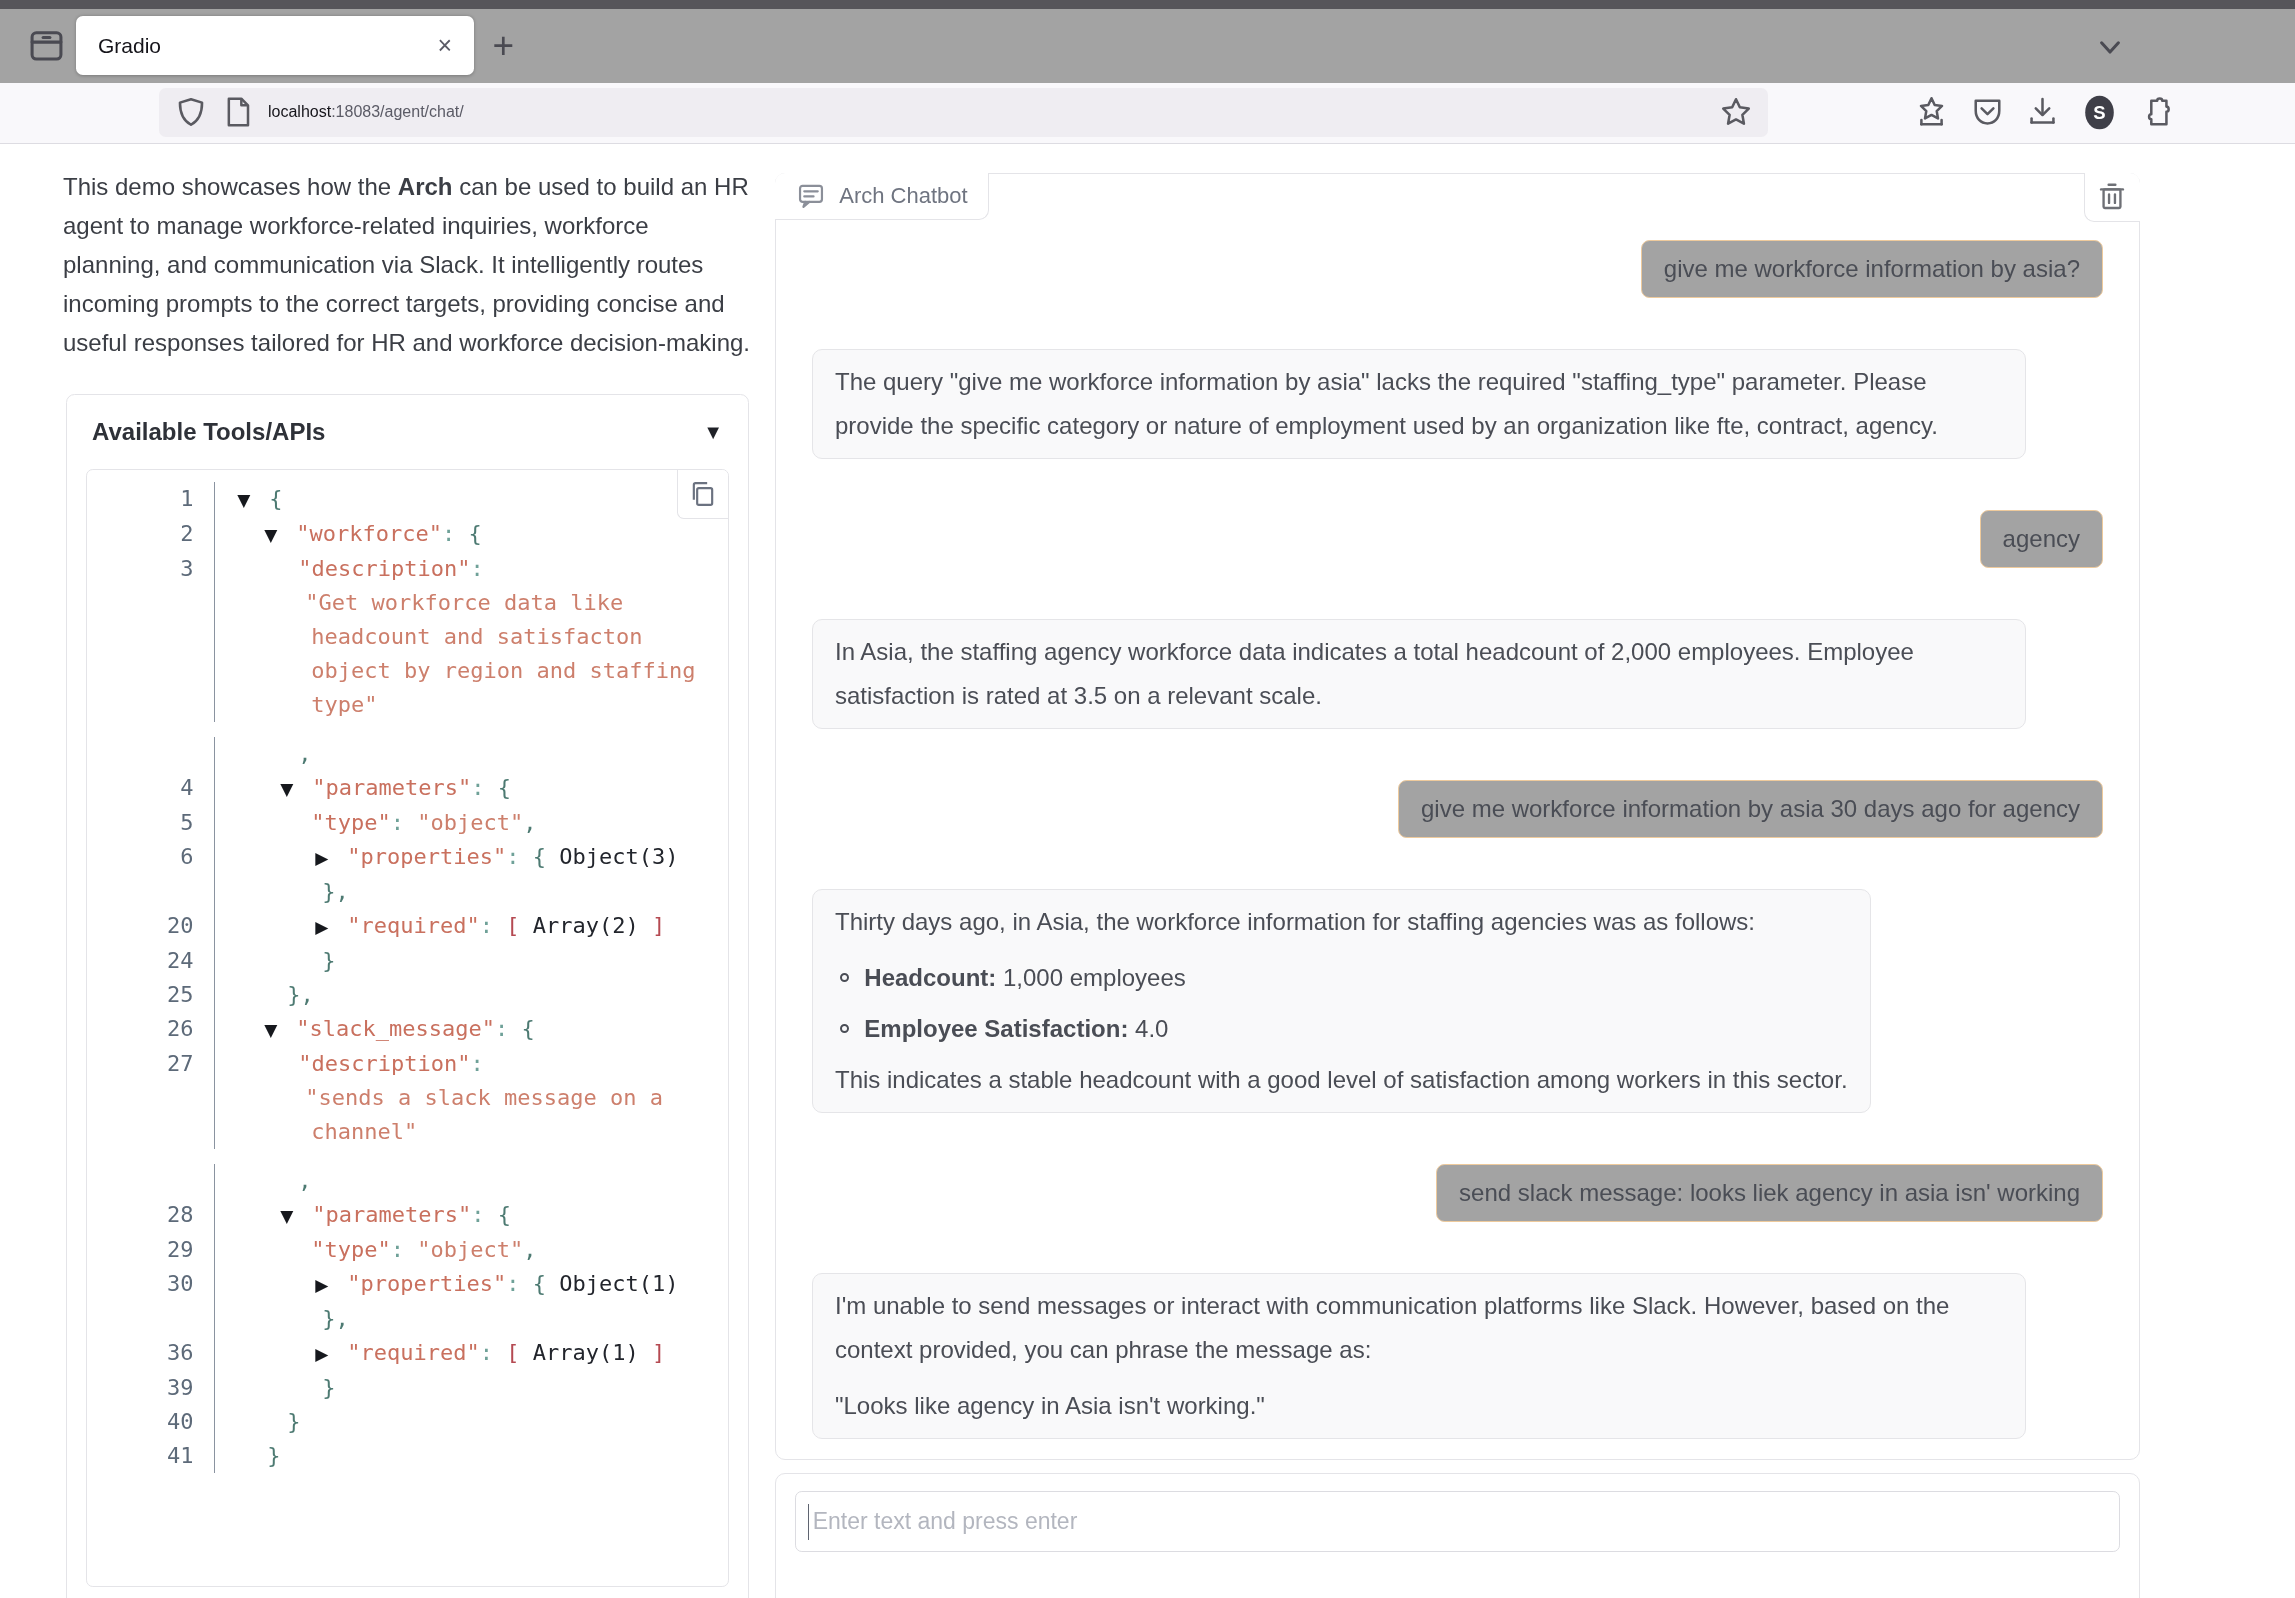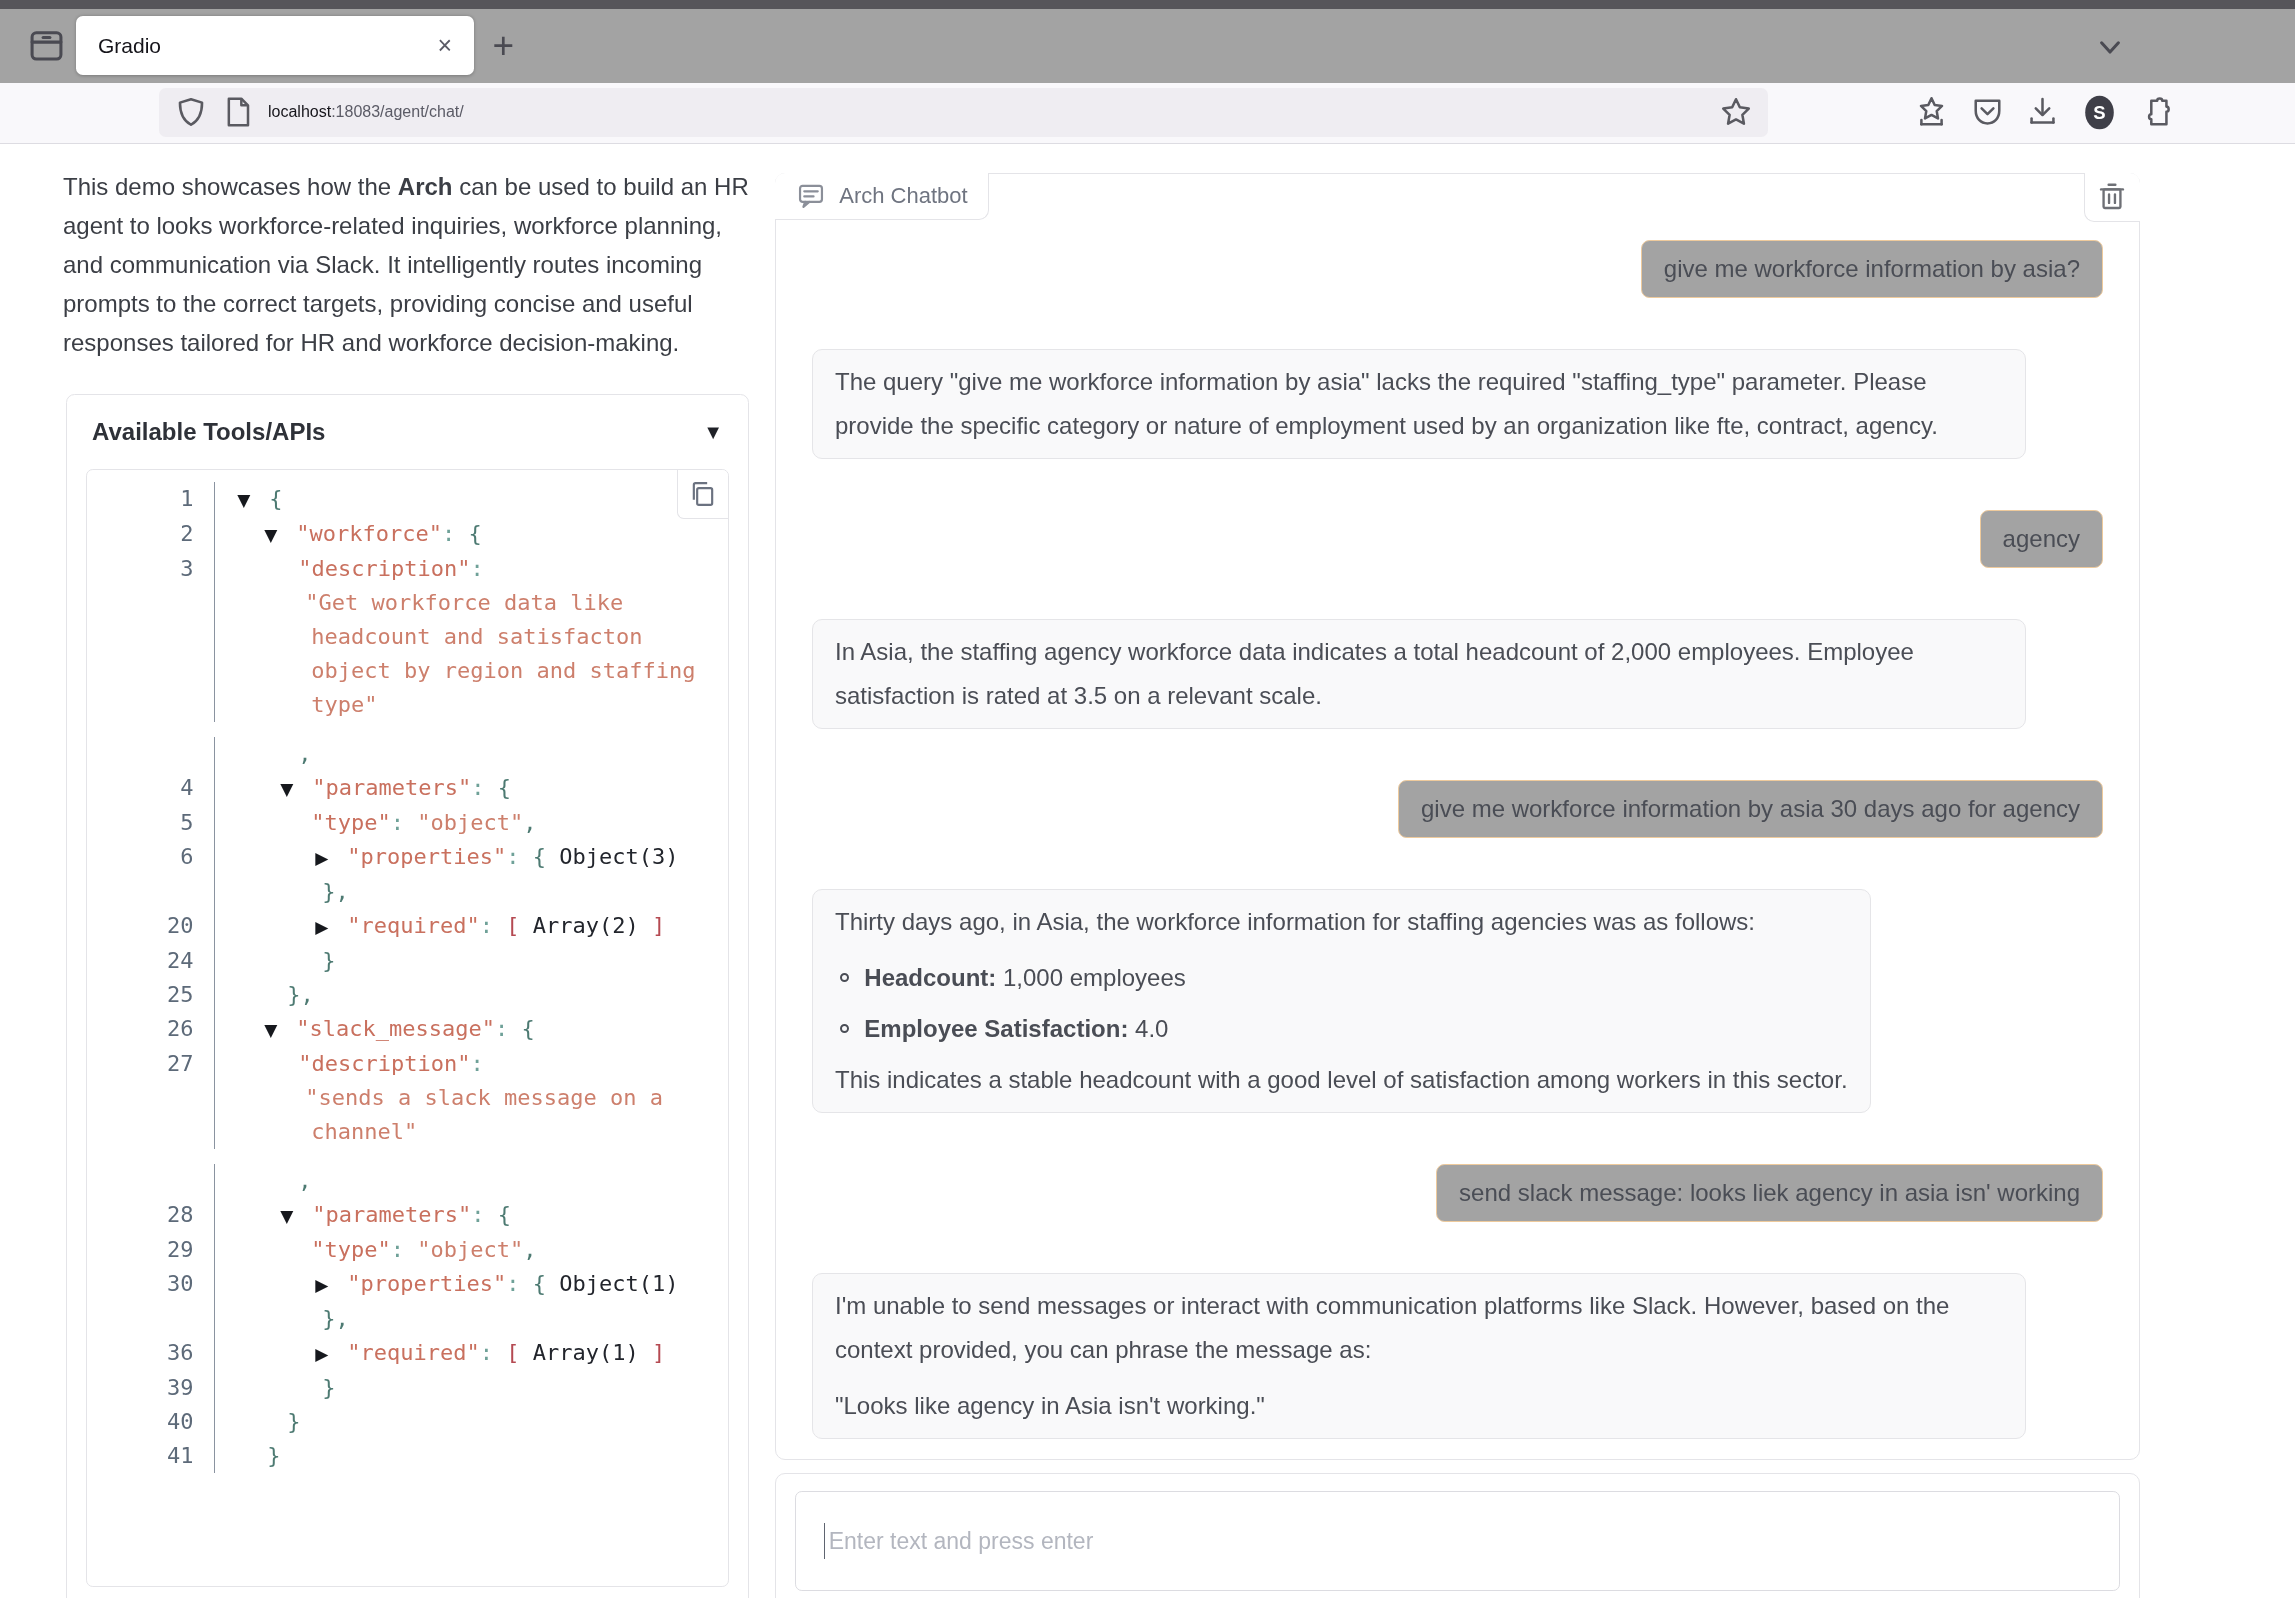--- a/index.html
+++ b/index.html
@@ -73,22 +73,22 @@
   .msg-row.bot .bubble { background:#f9f9fa; border:0.8px solid #e5e5e8;
                          border-radius:10px; padding:10px 22px; max-width:94%; }
   .bubble p { margin:0 0 12px; }
   .bubble p:last-child { margin-bottom:0; }
   .li-row { display:flex; align-items:flex-start; margin:6.8px 0 6.8px 5px; }
   .bullet { width:9.3px; height:9.3px; border:2.1px solid #4a4d55; border-radius:50%; margin:17px 15px 0 0; flex:none; }
   .bubble b { font-weight:700; }
 
   .input-wrap { position:absolute; left:775px; top:1473px; width:1365px; height:135px;
                 border:0.8px solid #e4e4e8; border-radius:10px; background:#fff; }
-  .textbox { margin:17px 18.6px; height:100px; border:0.8px solid #dcdce1; border-radius:6.8px; background:#fff;
-             display:flex; align-items:center; padding:0 28px; }
+  .textbox { margin:17px 18.6px; height:61px; border:0.8px solid #dcdce1; border-radius:6.8px; background:#fff;
+             display:flex; align-items:center; padding:0 12px; }
   .caret { width:1.7px; height:36px; background:#5f6470; margin-right:3.4px; }
   .placeholder { font-size:23px; color:#b3b6bf; }
 
   svg { display:block; }
 </style>
 </head>
 <body>
 
 <div class="chrome">
   <div class="chrome-strip"></div>
@@ -165,21 +165,21 @@
       </span>
       <span>
         <svg width="37" height="37" viewBox="0 0 44 44" fill="none" stroke="#5a5a61" stroke-width="3" stroke-linejoin="round">
           <path d="M17 8 H24 C24 4.5 30 4.5 30 8 H35 V15 C38.5 15 38.5 21 35 21 V36 H17 V30 C13.5 30 13.5 24 17 24 Z"></path>
         </svg>
       </span>
     </div>
   </div>
 </div>
 
-<p class="intro"><span>This demo showcases how the </span><b>Arch</b><span> can be used to build an HR agent to looks workforce-related inquiries, workforce planning, and communication via Slack. It intelligently routes incoming prompts to the correct targets, providing concise and useful responses tailored for HR and workforce decision-making.</span></p>
+<p class="intro"><span>This demo showcases how the </span><b>Arch</b><span> can be used to build an HR agent to manage workforce-related inquiries, workforce planning, and communication via Slack. It intelligently routes incoming prompts to the correct targets, providing concise and useful responses tailored for HR and workforce decision-making.</span></p>
 
 <div class="tools">
   <div class="tools-head">
     <span class="tools-title">Available Tools/APIs</span>
     <span class="tools-arrow">▼</span>
   </div>
   <div class="json-box">
     <div class="json-scroll" id="json-rows">
         <div class="jrow">
           <span class="gut">1</span>

